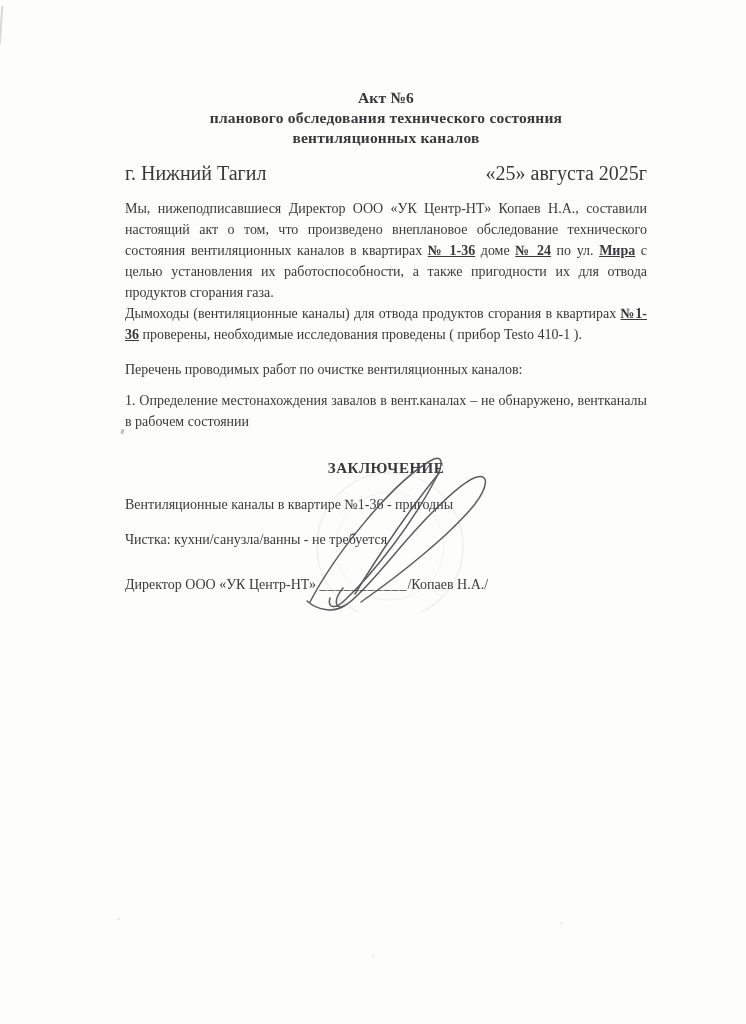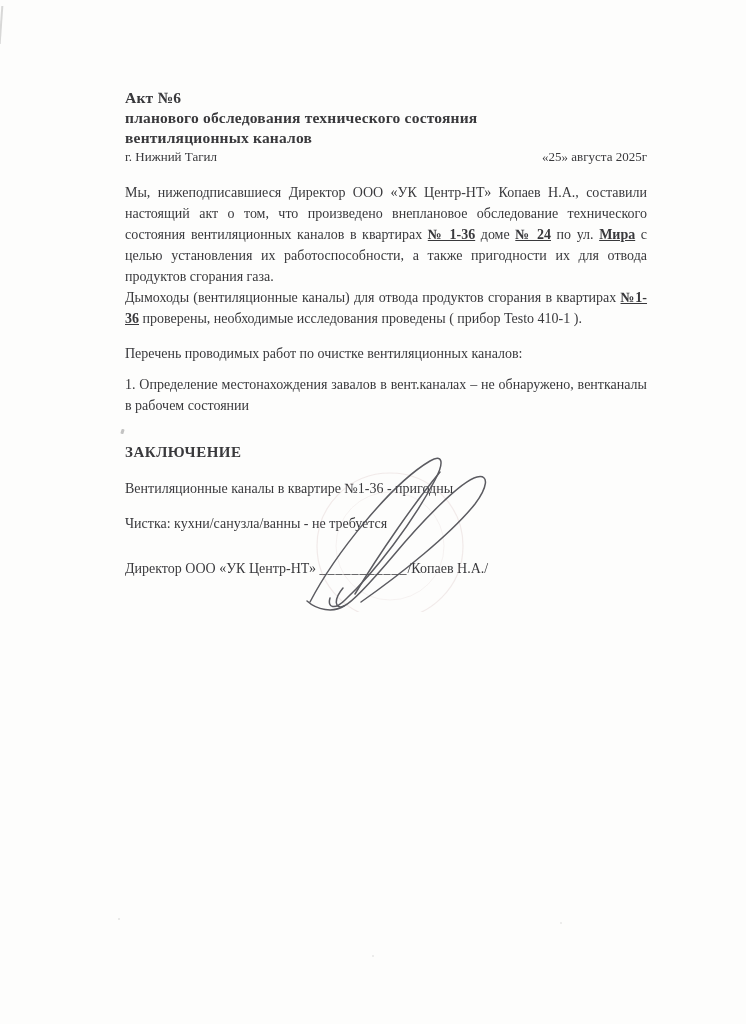--- a/index.html
+++ b/index.html
@@ -12,44 +12,47 @@
     color: #39393c;
     overflow: hidden;
   }
   .content {
     position: absolute;
     left: 125px;
     top: 88px;
     width: 522px;
   }
   .title-block {
+    text-align: center;
     font-weight: bold;
     font-size: 15.5px;
     line-height: 20px;
     letter-spacing: 0.2px;
   }
   .meta-row {
     display: flex;
     justify-content: space-between;
-    font-size: 13px;
+    margin-top: 16px;
+    font-size: 20px;
     line-height: 18px;
   }
   .body-text p { margin: 0; }
   .body-text {
     margin-top: 16px;
     font-size: 14px;
     line-height: 21px;
     text-align: justify;
   }
   .para-gap-sm { margin-top: 14px !important; }
   .para-gap-xs { margin-top: 10px !important; }
   .run-u { text-underline-offset: 2px; }
   .run-b { font-weight: bold; text-decoration: underline; }
   .conclusion-heading {
     margin: 28px 0 0 0;
+    text-align: center;
     font-weight: bold;
     font-size: 15px;
     letter-spacing: 0.5px;
   }
   .conclusion-line { margin: 0; font-size: 14px; line-height: 21px; }
   .verdict { margin-top: 17px; }
   .cleaning { margin-top: 14px; }
   .signature-row {
     margin-top: 24px;
     font-size: 14px;

